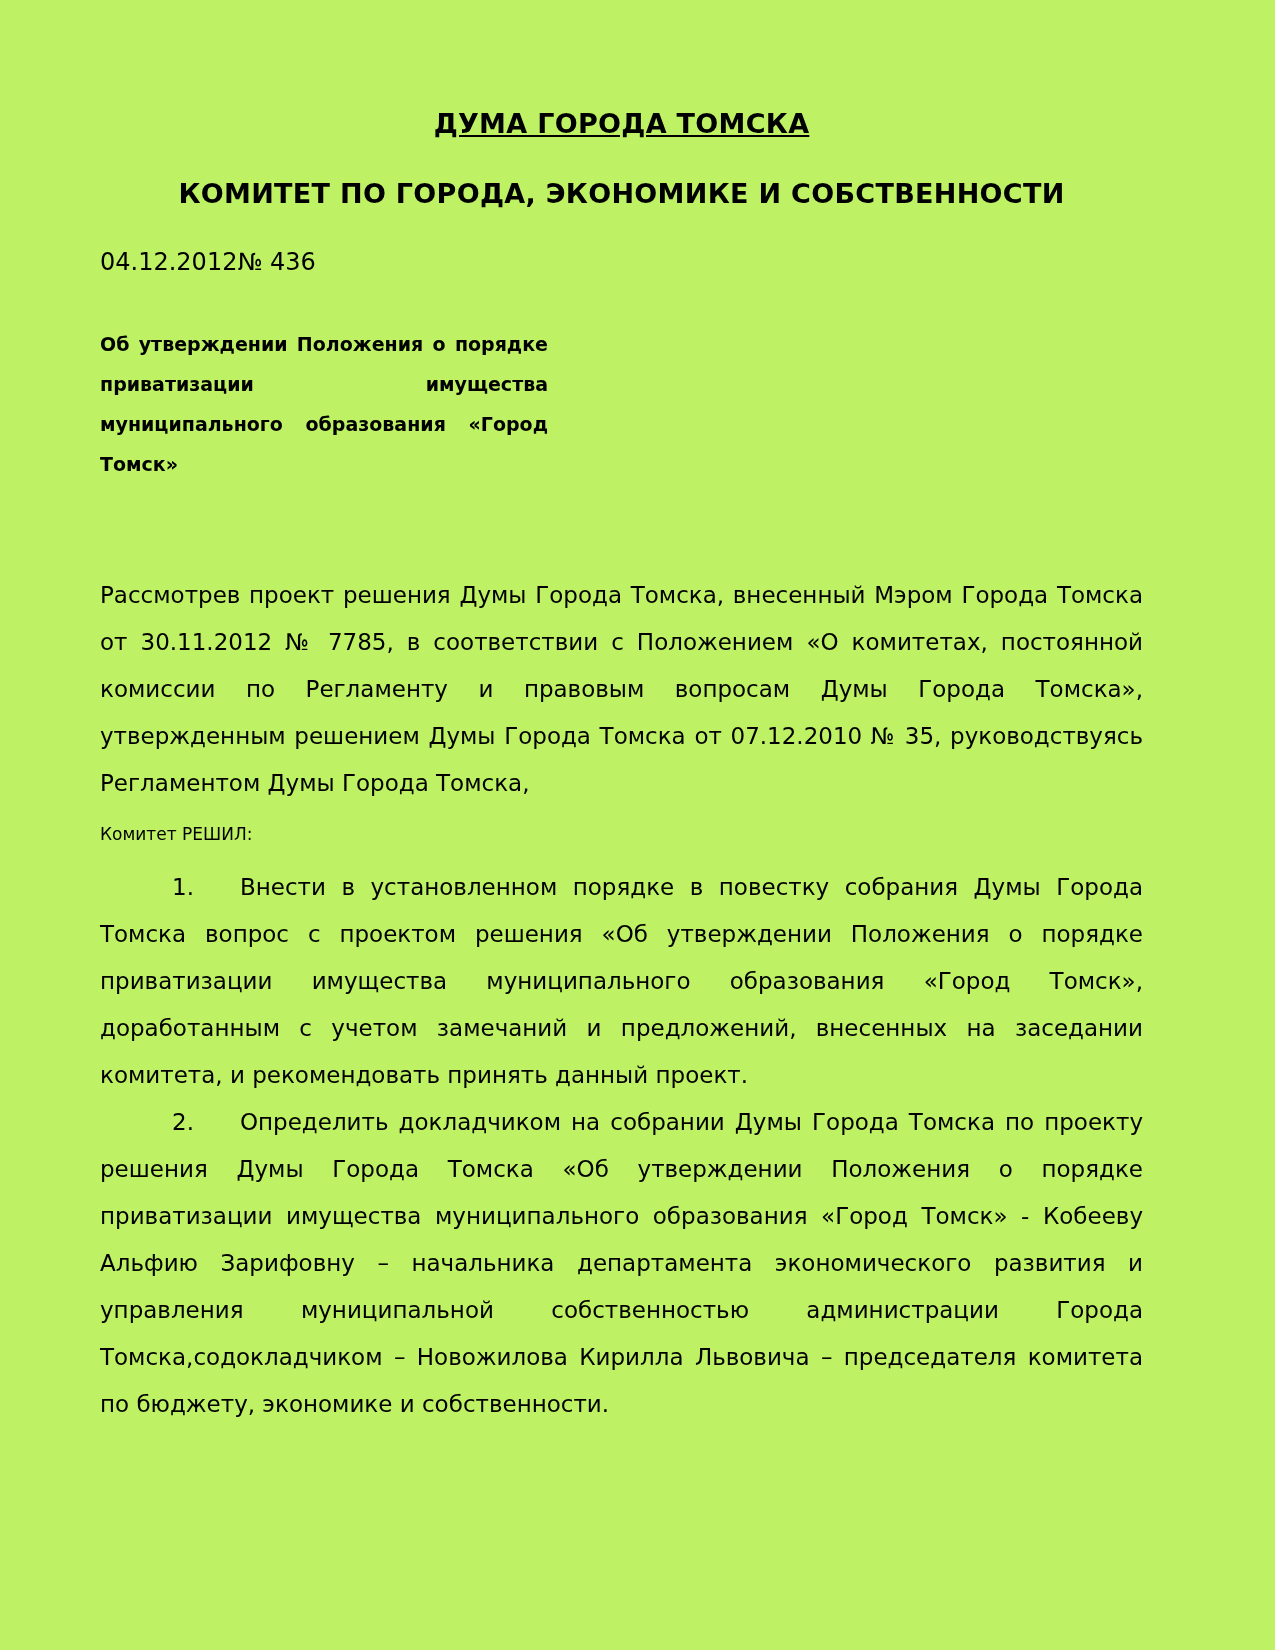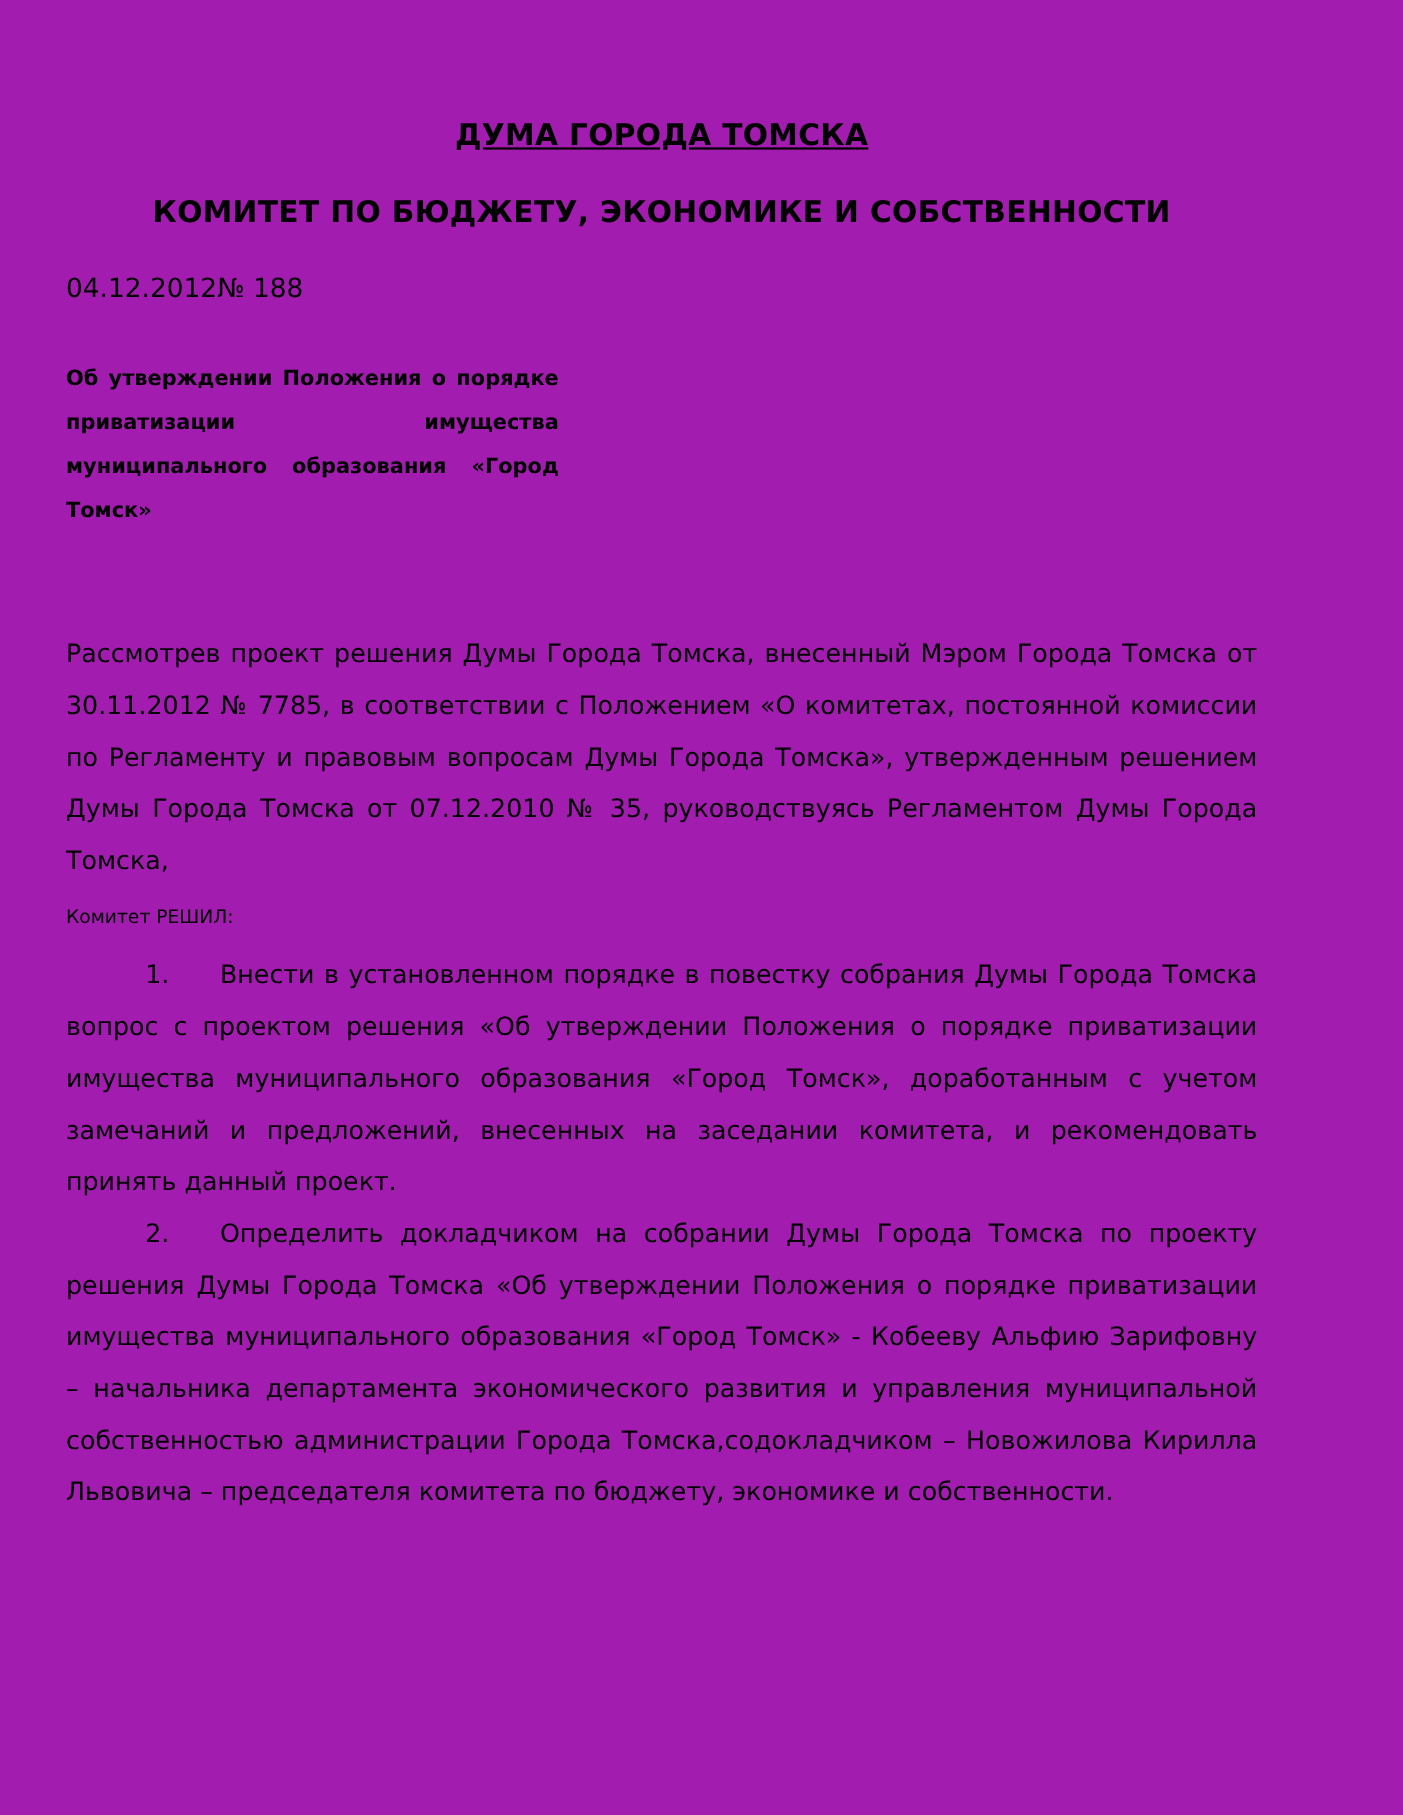--- a/index.html
+++ b/index.html
@@ -9,22 +9,22 @@
   }
   body {
     width: 1275px;
     font-family: "DejaVu Sans", "Liberation Sans", sans-serif;
     color: #000000;
   }
   .page {
     box-sizing: border-box;
     width: 1275px;
     min-height: 1650px;
-    background: #a21caf;
-    padding: 108px 132px 60px 60px;
+    background: #bef264;
+    padding: 108px 132px 60px 100px;
   }
   .h1 {
     font-size: 27px;
     font-weight: bold;
     text-align: center;
     margin: 0 0 39px 0;
     letter-spacing: 0.3px;
   }
   .h1.underlined {
     text-decoration: underline;
@@ -65,26 +65,26 @@
     margin-right: 46px;
   }
 </style>
 </head>
 <body>
 
 <div class="page">
 
   <h1 class="h1 underlined">ДУМА ГОРОДА ТОМСКА</h1>
 
-  <h1 class="h1">КОМИТЕТ ПО БЮДЖЕТУ, ЭКОНОМИКЕ И СОБСТВЕННОСТИ</h1>
+  <h1 class="h1">КОМИТЕТ ПО ГОРОДА, ЭКОНОМИКЕ И СОБСТВЕННОСТИ</h1>
 
 
   <div class="meta-row">
     <span>04.12.2012</span>
-    <span>№ 188</span>
+    <span>№ 436</span>
   </div>
 
   <p class="subject">Об утверждении Положения о порядке приватизации имущества муниципального образования «Город Томск»</p>
 
   <p class="body-par intro">Рассмотрев проект решения Думы Города Томска, внесенный Мэром Города Томска от 30.11.2012 № 7785, в соответствии с Положением «О комитетах, постоянной комиссии по Регламенту и правовым вопросам Думы Города Томска», утвержденным решением Думы Города Томска от 07.12.2010 № 35, руководствуясь Регламентом Думы Города Томска,</p>
 
   <p class="centered-line">Комитет РЕШИЛ:</p>
 
   <p class="body-par item">
     <span class="item-num">1.</span><span>Внести в установленном порядке в повестку собрания Думы Города Томска вопрос с проектом решения «Об утверждении Положения о порядке приватизации имущества муниципального образования «Город Томск», доработанным с учетом замечаний и предложений, внесенных на заседании комитета, и рекомендовать принять данный проект.</span>

